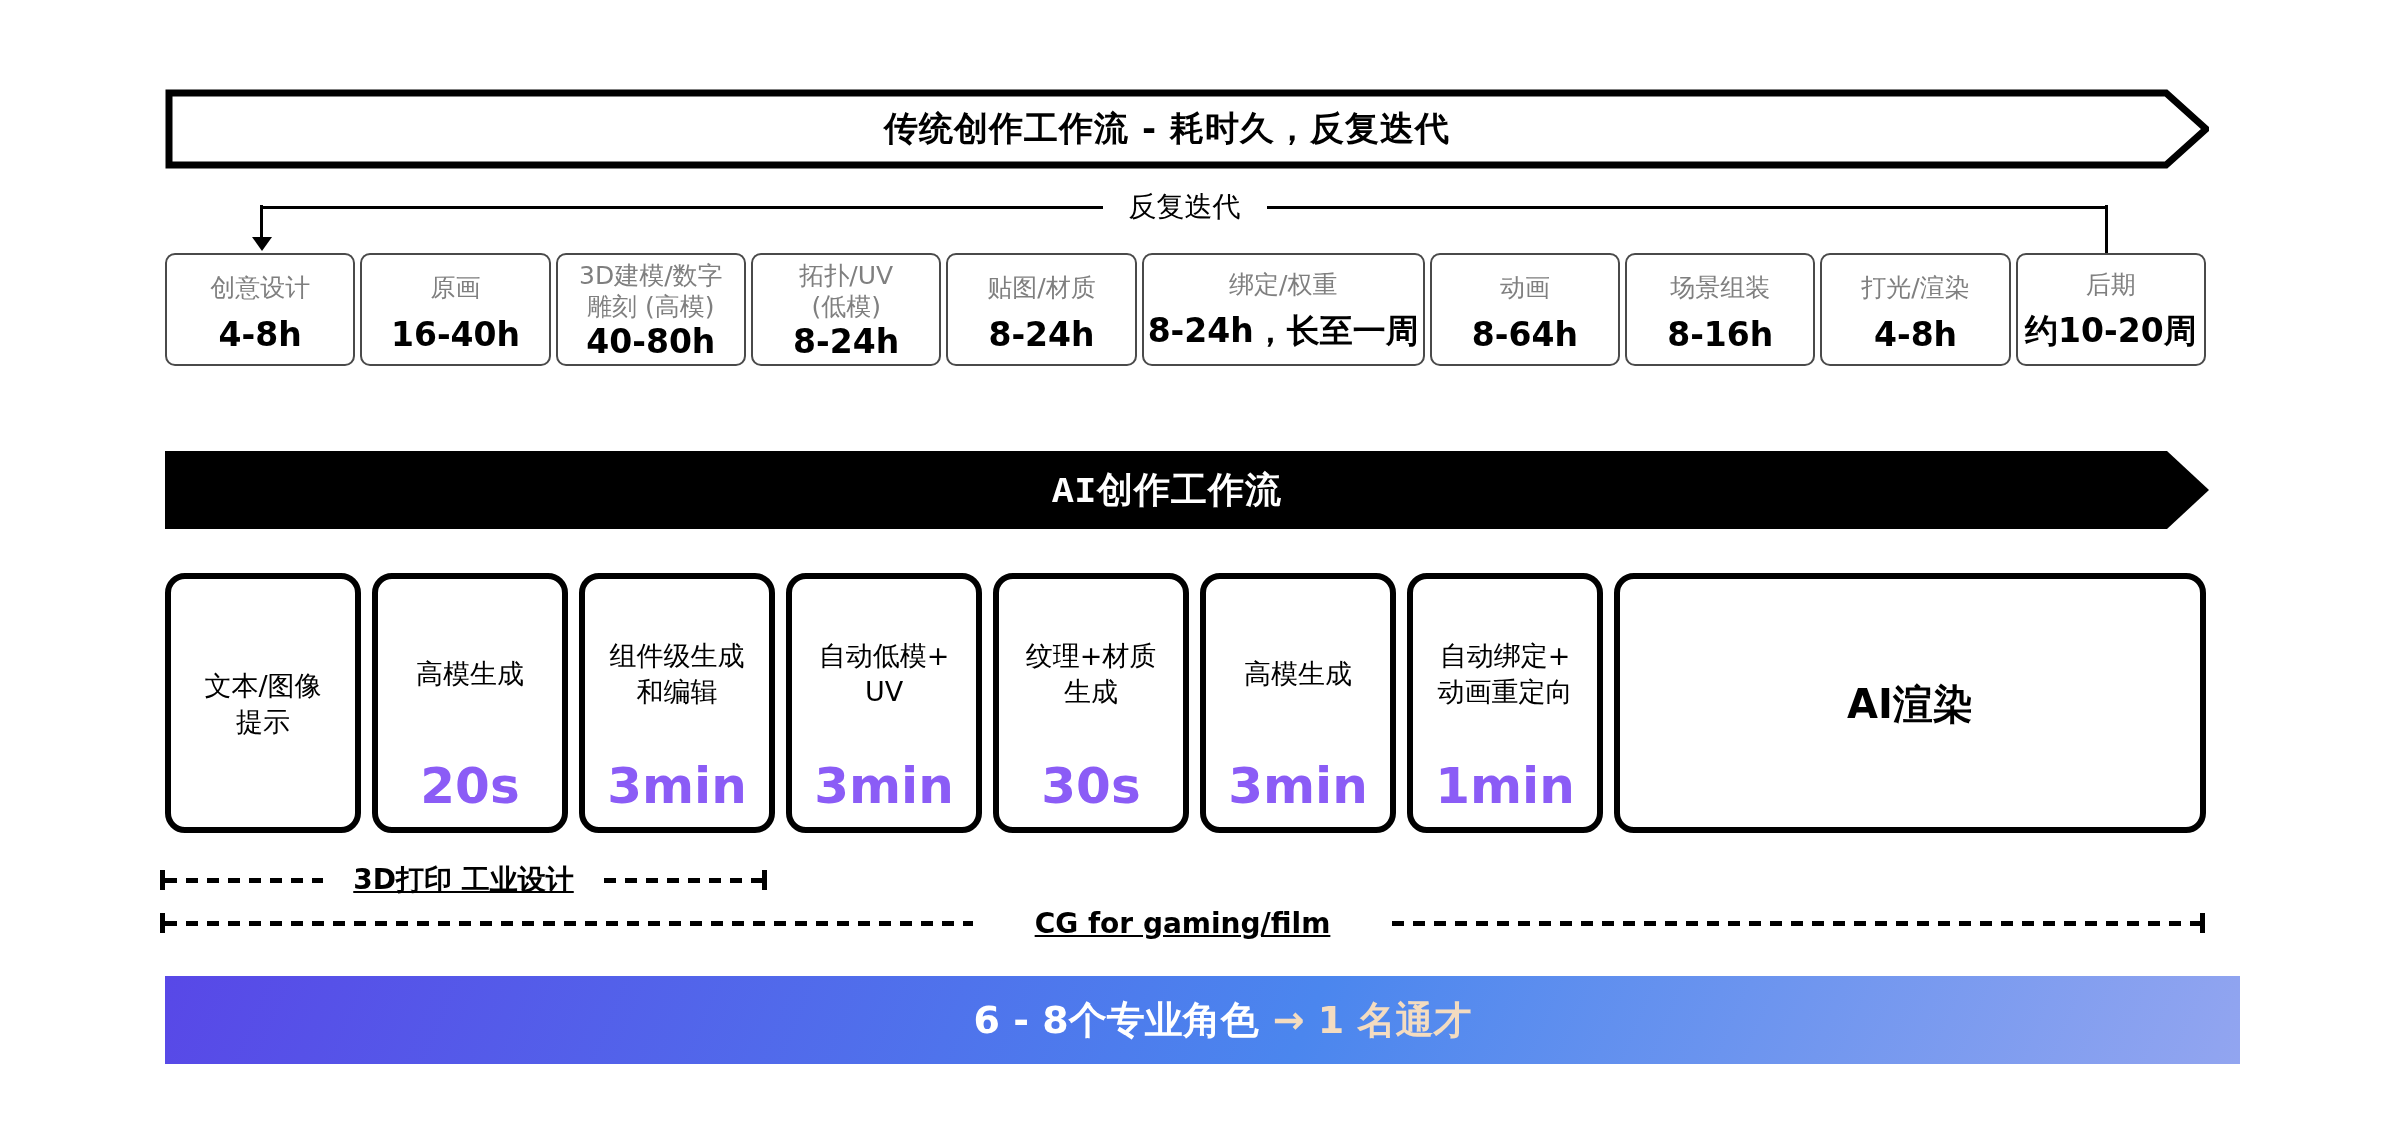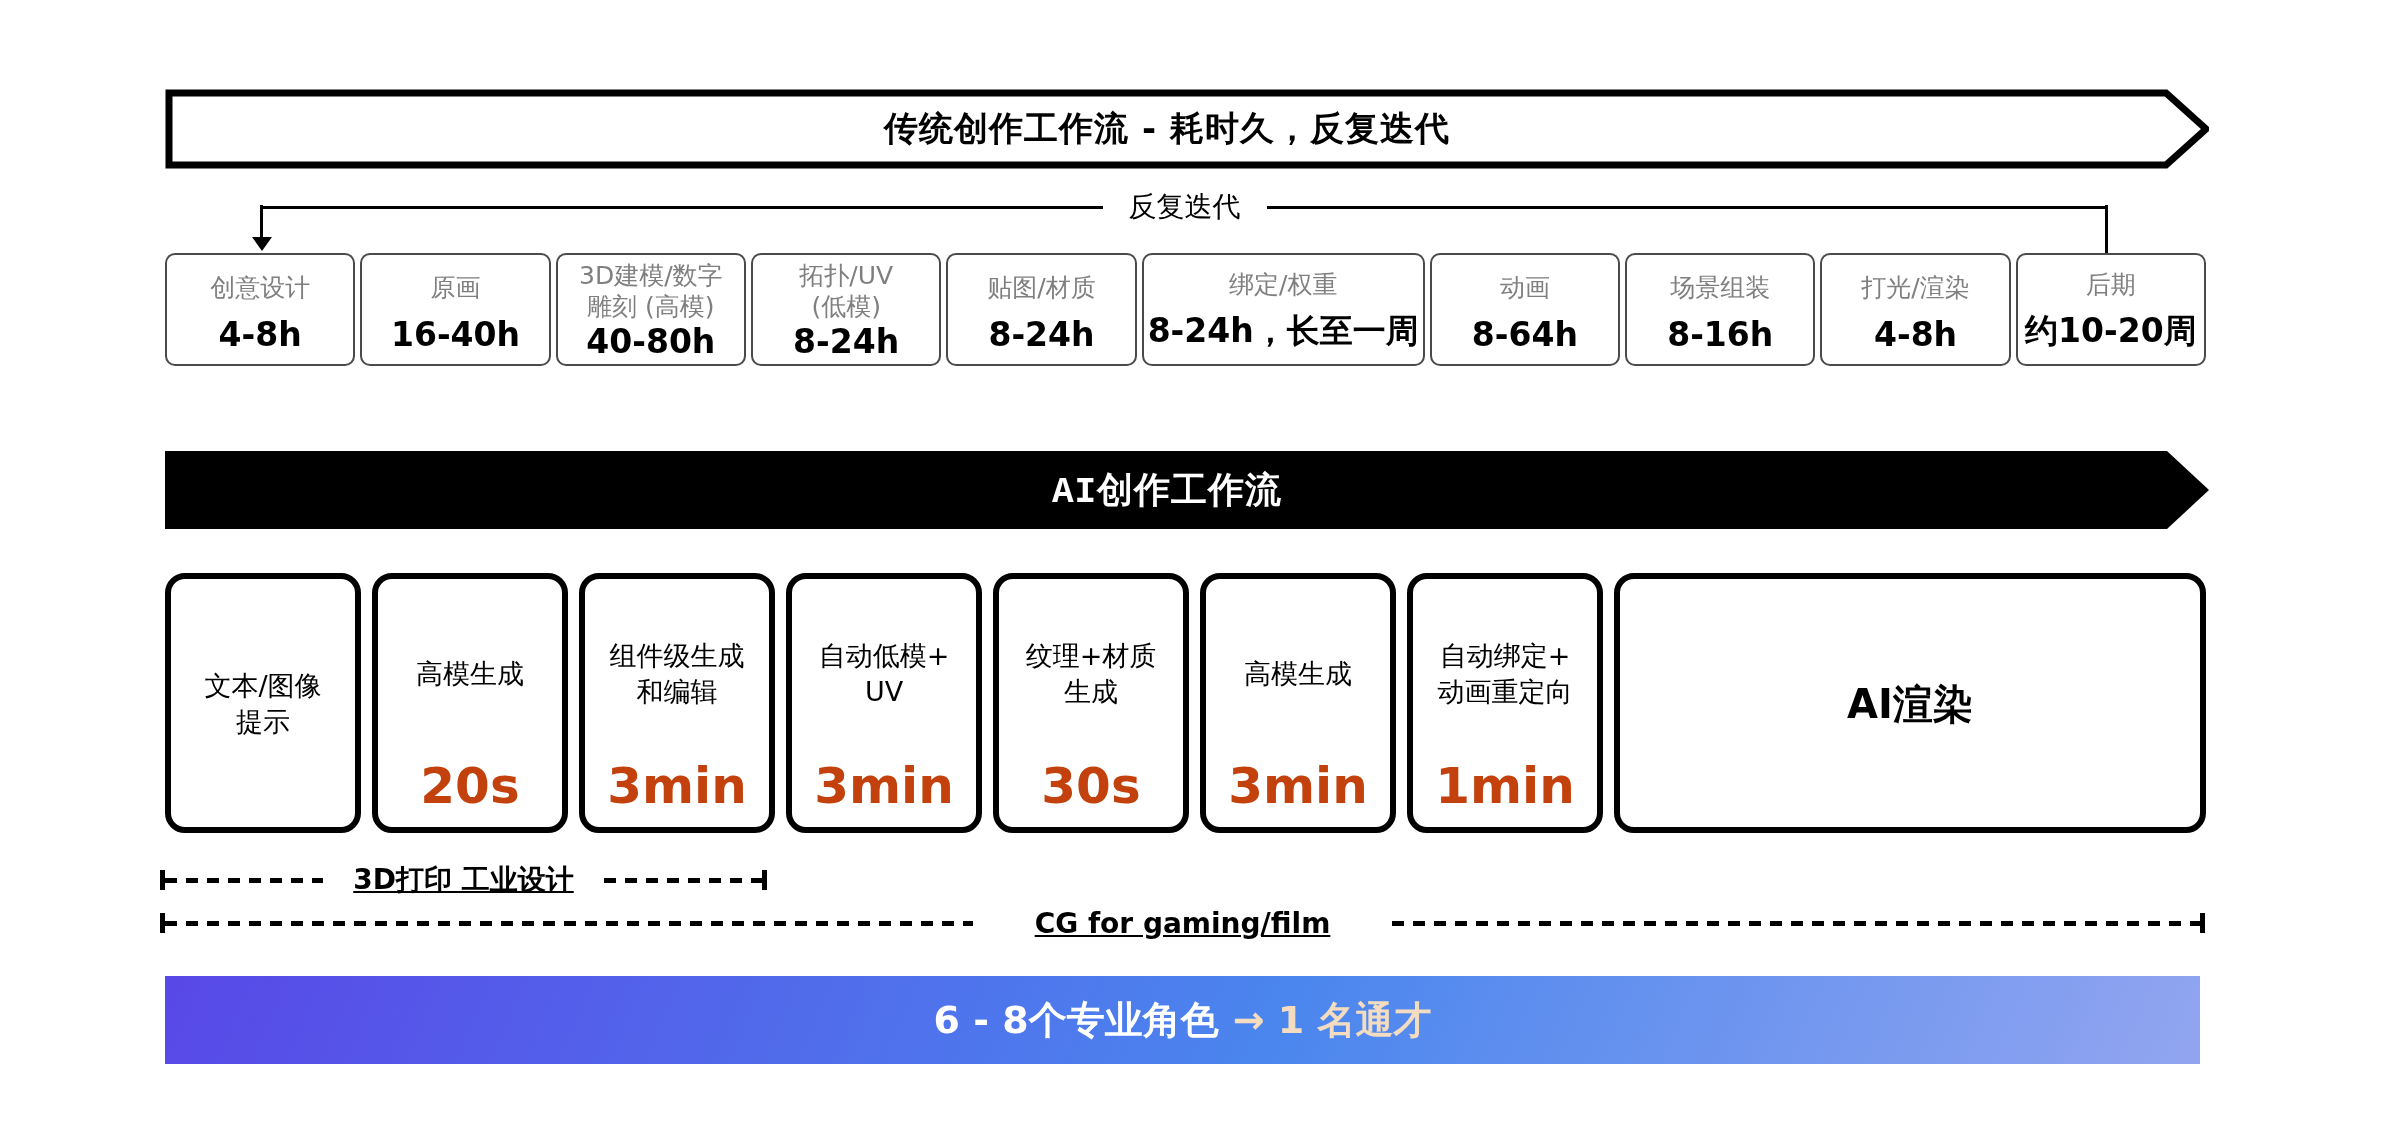--- a/index.html
+++ b/index.html
@@ -40,40 +40,40 @@
   .tbox-time{font-size:33px;font-weight:bold;color:#000;white-space:nowrap;}
 
   
   .row-ai{position:absolute;left:165px;top:573px;width:2041px;height:260px;
     display:flex;gap:11px;}
   .abox{width:196px;background:#fff;border:6px solid #000;border-radius:20px;
     display:flex;flex-direction:column;align-items:center;box-sizing:border-box;
     padding:8px 4px 6px 4px;}
   .abox-label{flex:1;display:flex;align-items:center;justify-content:center;
     text-align:center;font-size:27px;line-height:1.35;white-space:pre-line;color:#000;}
-  .abox-time{font-size:50px;font-weight:bold;color:#c2410c;line-height:1;padding-bottom:10px;}
+  .abox-time{font-size:50px;font-weight:bold;color:#8b5cf6;line-height:1;padding-bottom:10px;}
   .abox-wide{flex:1;}
   .abox-wide .abox-label{font-size:40px;font-weight:bold;}
 
   
   .range{position:absolute;display:flex;align-items:center;height:30px;}
   .range-1{left:160px;top:865px;width:607px;}
   .range-2{left:160px;top:908px;width:2045px;}
   .range .tick{width:5px;height:20px;background:#000;}
   .range .dash{flex:1;height:5px;
     background:repeating-linear-gradient(90deg,#000 0 12px,transparent 12px 21px);}
   .range .range-label{font-size:28px;font-weight:bold;white-space:nowrap;text-decoration:underline;}
   .range-1 .range-label{padding:0 30px;}
   .range-2 .range-label{padding:0 62px;}
 
   
   .bottom-banner{position:absolute;left:165px;top:976px;width:2035px;height:88px;
     background:linear-gradient(113deg,#5848e7 0%,#4b86ee 55%,#92a5f0 100%);
     display:flex;align-items:center;justify-content:center;
-    font-size:38px;font-weight:bold;}
+    font-size:38px;font-weight:bold;padding-left:40px;}
   .bottom-white{color:#ffffff;}
   .bottom-accent{color:#f4dcc0;margin-left:14px;}
 </style>
 </head>
 <body>
 
 <div class="canvas">
 
   <div class="banner banner-trad">
     <svg width="2044" height="80">

